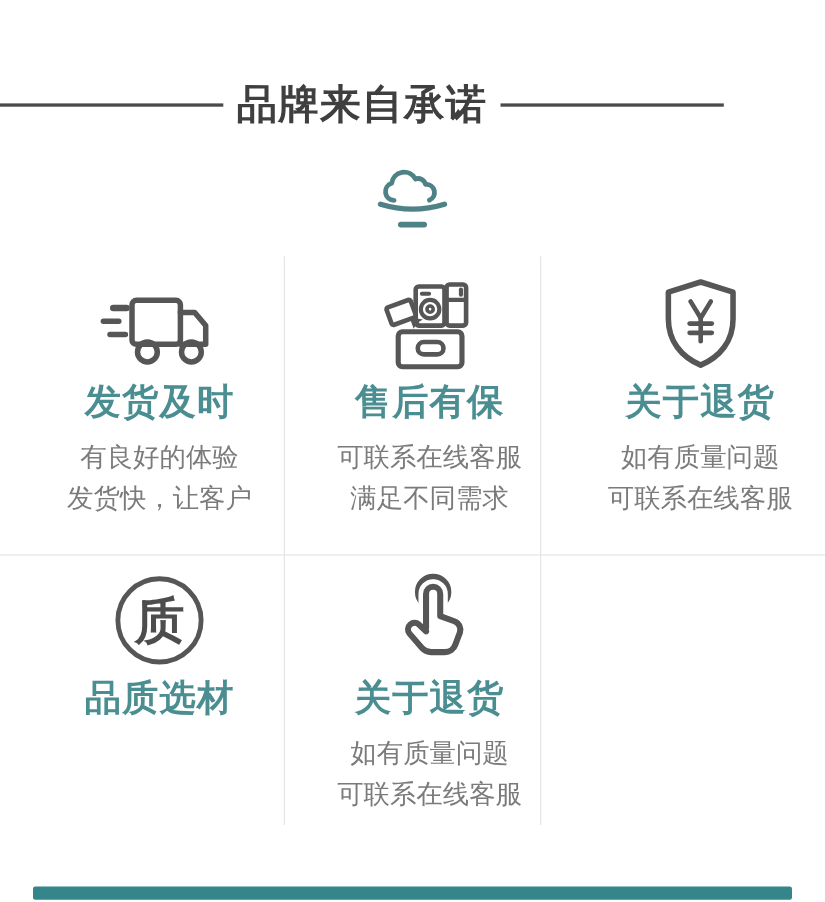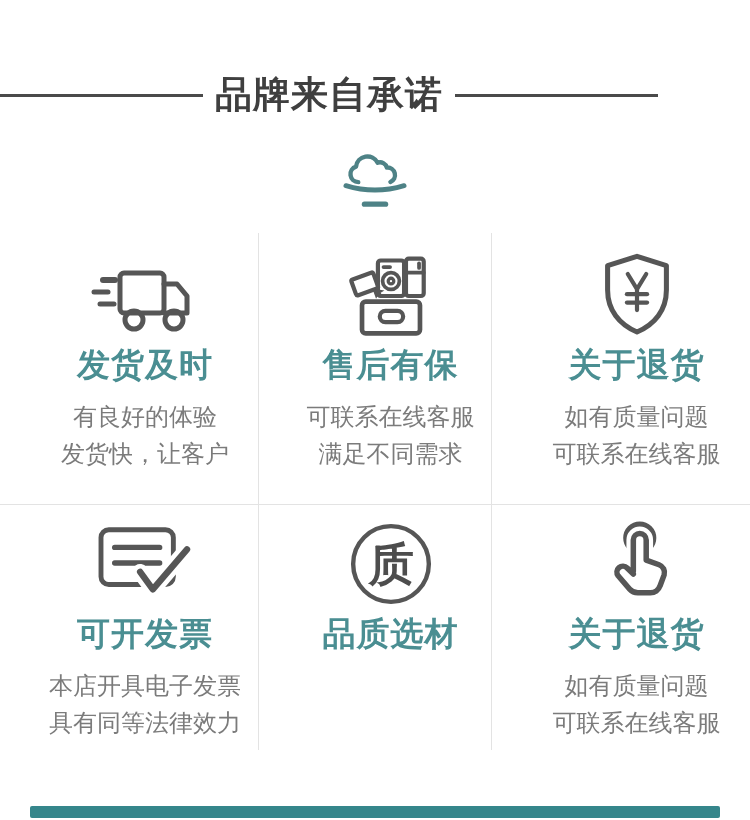--- a/index.html
+++ b/index.html
@@ -115,36 +115,20 @@
           <path class="gstroke" stroke-width="5" d="M38 61 H62"></path>
         </svg>
       </div>
       <div class="feat-title">关于退货</div>
       <div class="feat-sub">
         <div>如有质量问题</div>
         <div>可联系在线客服</div>
       </div>
     </div>
 
-    <div class="cell row2">
-      <div class="icon-box">
-        <svg width="112" height="88" viewBox="0 0 112 90">
-          <rect class="gstroke" stroke-width="5" x="11" y="10" width="74" height="56" rx="8"></rect>
-          <path class="gstroke" stroke-width="5.5" d="M25 28 H71"></path>
-          <path class="gstroke" stroke-width="5.5" d="M25 44 H71"></path>
-          <path class="wcase" stroke-width="16" d="M51 53 L64 71 L99 30"></path>
-          <path class="gstroke" stroke-width="6.5" d="M51 53 L64 71 L99 30"></path>
-        </svg>
-      </div>
-      <div class="feat-title">可开发票</div>
-      <div class="feat-sub">
-        <div>本店开具电子发票</div>
-        <div>具有同等法律效力</div>
-      </div>
-    </div>
 
     <div class="cell row2">
       <div class="icon-box">
         <svg width="88" height="88" viewBox="0 0 100 100">
           <circle class="gstroke" stroke-width="5" cx="50" cy="50" r="43"></circle>
           <text x="50" y="68" text-anchor="middle" font-size="52" font-weight="bold" fill="#4d4d4d">质</text>
         </svg>
       </div>
       <div class="feat-title">品质选材</div>
       <div class="feat-sub">

